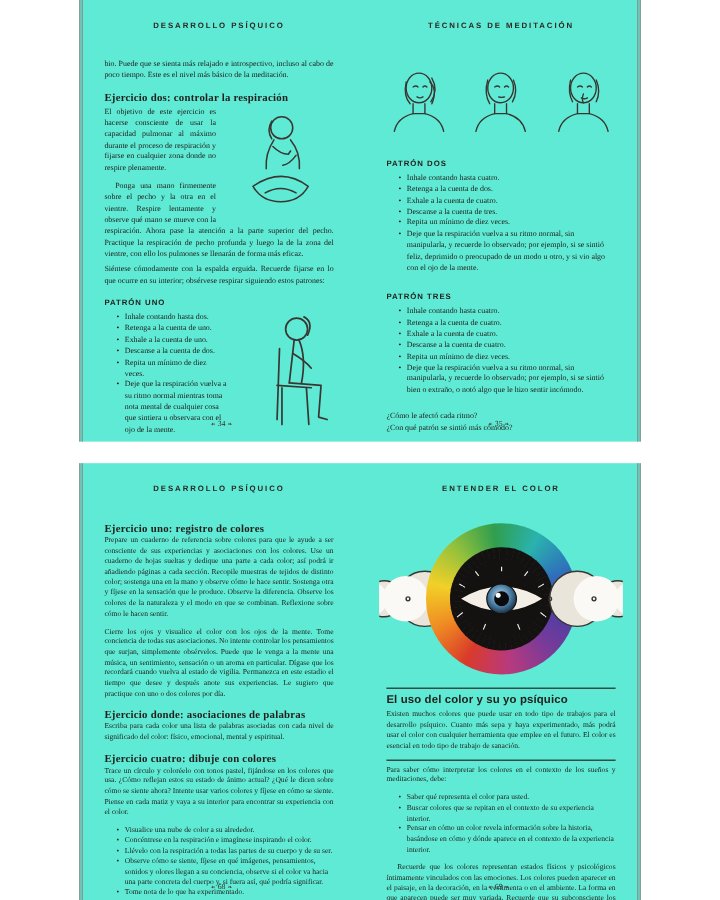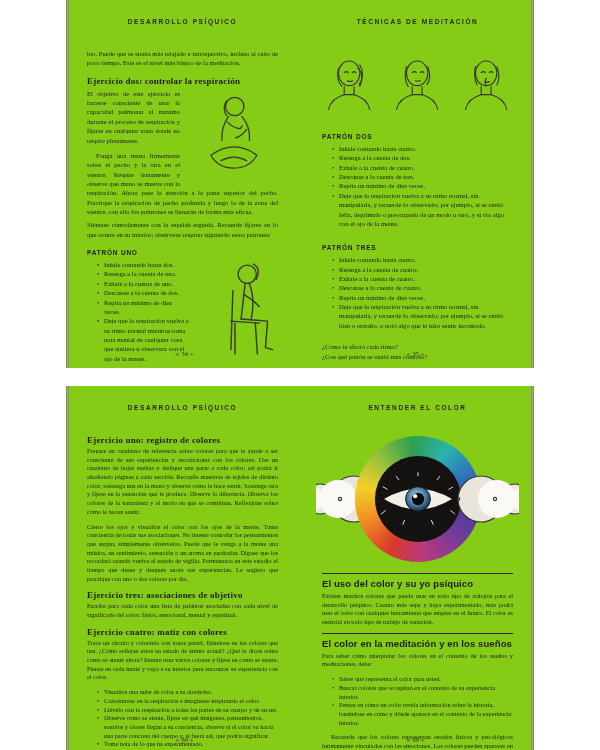--- a/index.html
+++ b/index.html
@@ -1,18 +1,18 @@
 <!DOCTYPE html>
 <html><head>
 <meta charset="utf-8">
 <style>
   * { margin:0; padding:0; box-sizing:border-box; }
   html,body { width:600px; height:750px; background:#ffffff; overflow:hidden;
               font-family:"Liberation Serif", serif; color:#201e1b; }
-  .spread { position:absolute; left:66px; width:468px; background:#84cc16;
+  .spread { position:absolute; left:66px; width:468px; background:#5eead4;
             border-left:3px double #8a8a8a; border-right:3px double #8a8a8a;
             display:flex; overflow:hidden; }
   #spread-1 { top:0; height:368px; }
   #spread-2 { top:386px; height:368px; }
   .page { position:relative; width:50%; height:100%; overflow:hidden; }
   .page.left  { padding:14px 22px 0 18px; }
   .page.right { padding:14px 18px 0 22px; }
 
   .running-head { font-family:"Liberation Sans", sans-serif; font-size:6.5px;
                   font-weight:bold; letter-spacing:1.6px; text-align:center;
@@ -199,24 +199,24 @@
 <div class="spread" id="spread-2">
 
   <div class="page left">
     <div class="running-head">DESARROLLO PSÍQUICO</div>
 
     <h3>Ejercicio uno: registro de colores</h3>
     <p>Prepare un cuaderno de referencia sobre colores para que le ayude a ser consciente de sus experiencias y asociaciones con los colores. Use un cuaderno de hojas sueltas y dedique una parte a cada color; así podrá ir añadiendo páginas a cada sección. Recopile muestras de tejidos de distinto color; sostenga una en la mano y observe cómo le hace sentir. Sostenga otra y fíjese en la sensación que le produce. Observe la diferencia. Observe los colores de la naturaleza y el modo en que se combinan. Reflexione sobre cómo le hacen sentir.</p>
 
     <p>Cierre los ojos y visualice el color con los ojos de la mente. Tome conciencia de todas sus asociaciones. No intente controlar los pensamientos que surjan, simplemente obsérvelos. Puede que le venga a la mente una música, un sentimiento, sensación o un aroma en particular. Dígase que los recordará cuando vuelva al estado de vigilia. Permanezca en este estadio el tiempo que desee y después anote sus experiencias. Le sugiero que practique con uno o dos colores por día.</p>
 
-    <h3>Ejercicio tres: asociaciones de objetivo</h3>
+    <h3>Ejercicio donde: asociaciones de palabras</h3>
     <p>Escriba para cada color una lista de palabras asociadas con cada nivel de significado del color: físico, emocional, mental y espiritual.</p>
 
-    <h3>Ejercicio cuatro: matiz con colores</h3>
+    <h3>Ejercicio cuatro: dibuje con colores</h3>
     <p>Trace un círculo y coloréelo con tonos pastel, fijándose en los colores que usa. ¿Cómo reflejan estos su estado de ánimo actual? ¿Qué le dicen sobre cómo se siente ahora? Intente usar varios colores y fíjese en cómo se siente. Piense en cada matiz y vaya a su interior para encontrar su experiencia con el color.</p>
     <ul>
         <li>Visualice una nube de color a su alrededor.</li>
         <li>Concéntrese en la respiración e imagínese inspirando el color.</li>
         <li>Llévelo con la respiración a todas las partes de su cuerpo y de su ser.</li>
         <li>Observe cómo se siente, fíjese en qué imágenes, pensamientos, sonidos y olores llegan a su conciencia, observe si el color va hacia una parte concreta del cuerpo y, si fuera así, qué podría significar.</li>
         <li>Tome nota de lo que ha experimentado.</li>
       </ul>
 
     <div class="footer">
@@ -274,21 +274,20 @@
         </g>
       </svg>
     </div>
 
     <div class="section">
       <h2>El uso del color y su yo psíquico</h2>
       <p>Existen muchos colores que puede usar en todo tipo de trabajos para el desarrollo psíquico. Cuanto más sepa y haya experimentado, más podrá usar el color con cualquier herramienta que emplee en el futuro. El color es esencial en todo tipo de trabajo de sanación.</p>
     </div>
 
     <div class="section">
-      <h2>El color en la meditación y en los sueños</h2>
       <p>Para saber cómo interpretar los colores en el contexto de los sueños y meditaciones, debe:</p>
       <ul>
           <li>Saber qué representa el color para usted.</li>
           <li>Buscar colores que se repitan en el contexto de su experiencia interior.</li>
           <li>Pensar en cómo un color revela información sobre la historia, basándose en cómo y dónde aparece en el contexto de la experiencia interior.</li>
         </ul>
       <p class="closing">Recuerde que los colores representan estados físicos y psicológicos íntimamente vinculados con las emociones. Los colores pueden aparecer en el paisaje, en la decoración, en la vestimenta o en el ambiente. La forma en que aparecen puede ser muy variada. Recuerde que su subconsciente los seleccionó de forma deliberada para transmitir información, y que deben considerarse en este contexto.</p>
     </div>
 
     <div class="footer">

